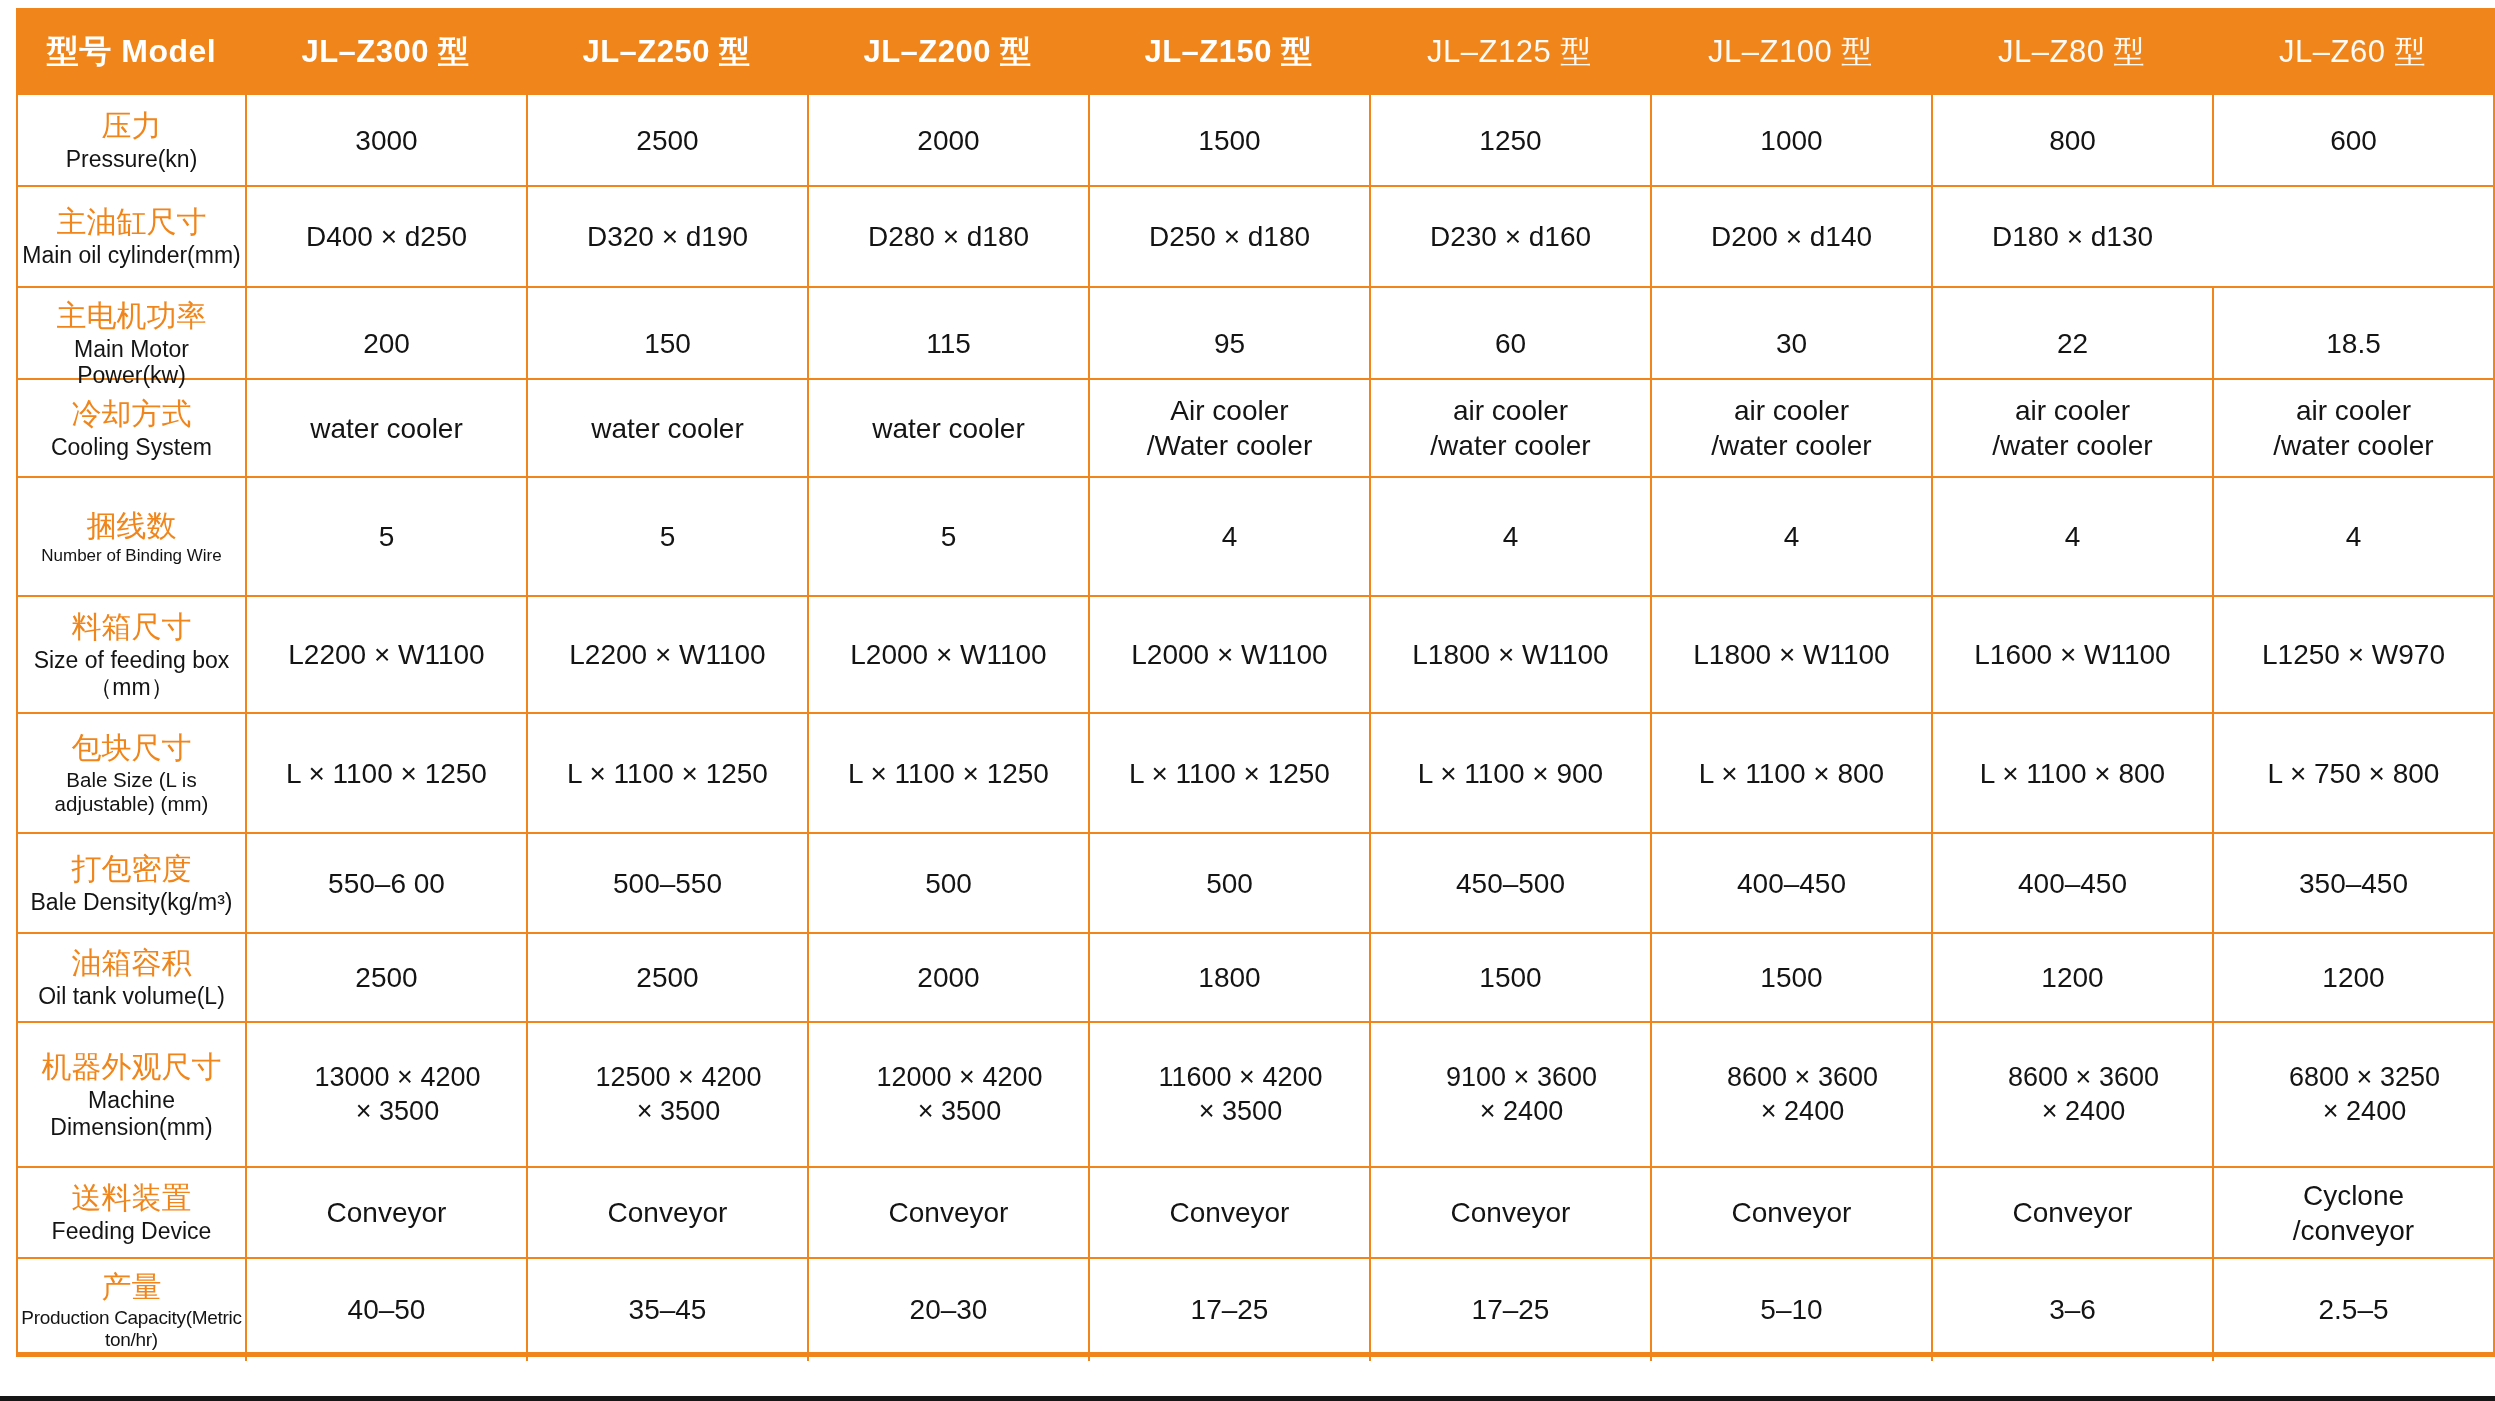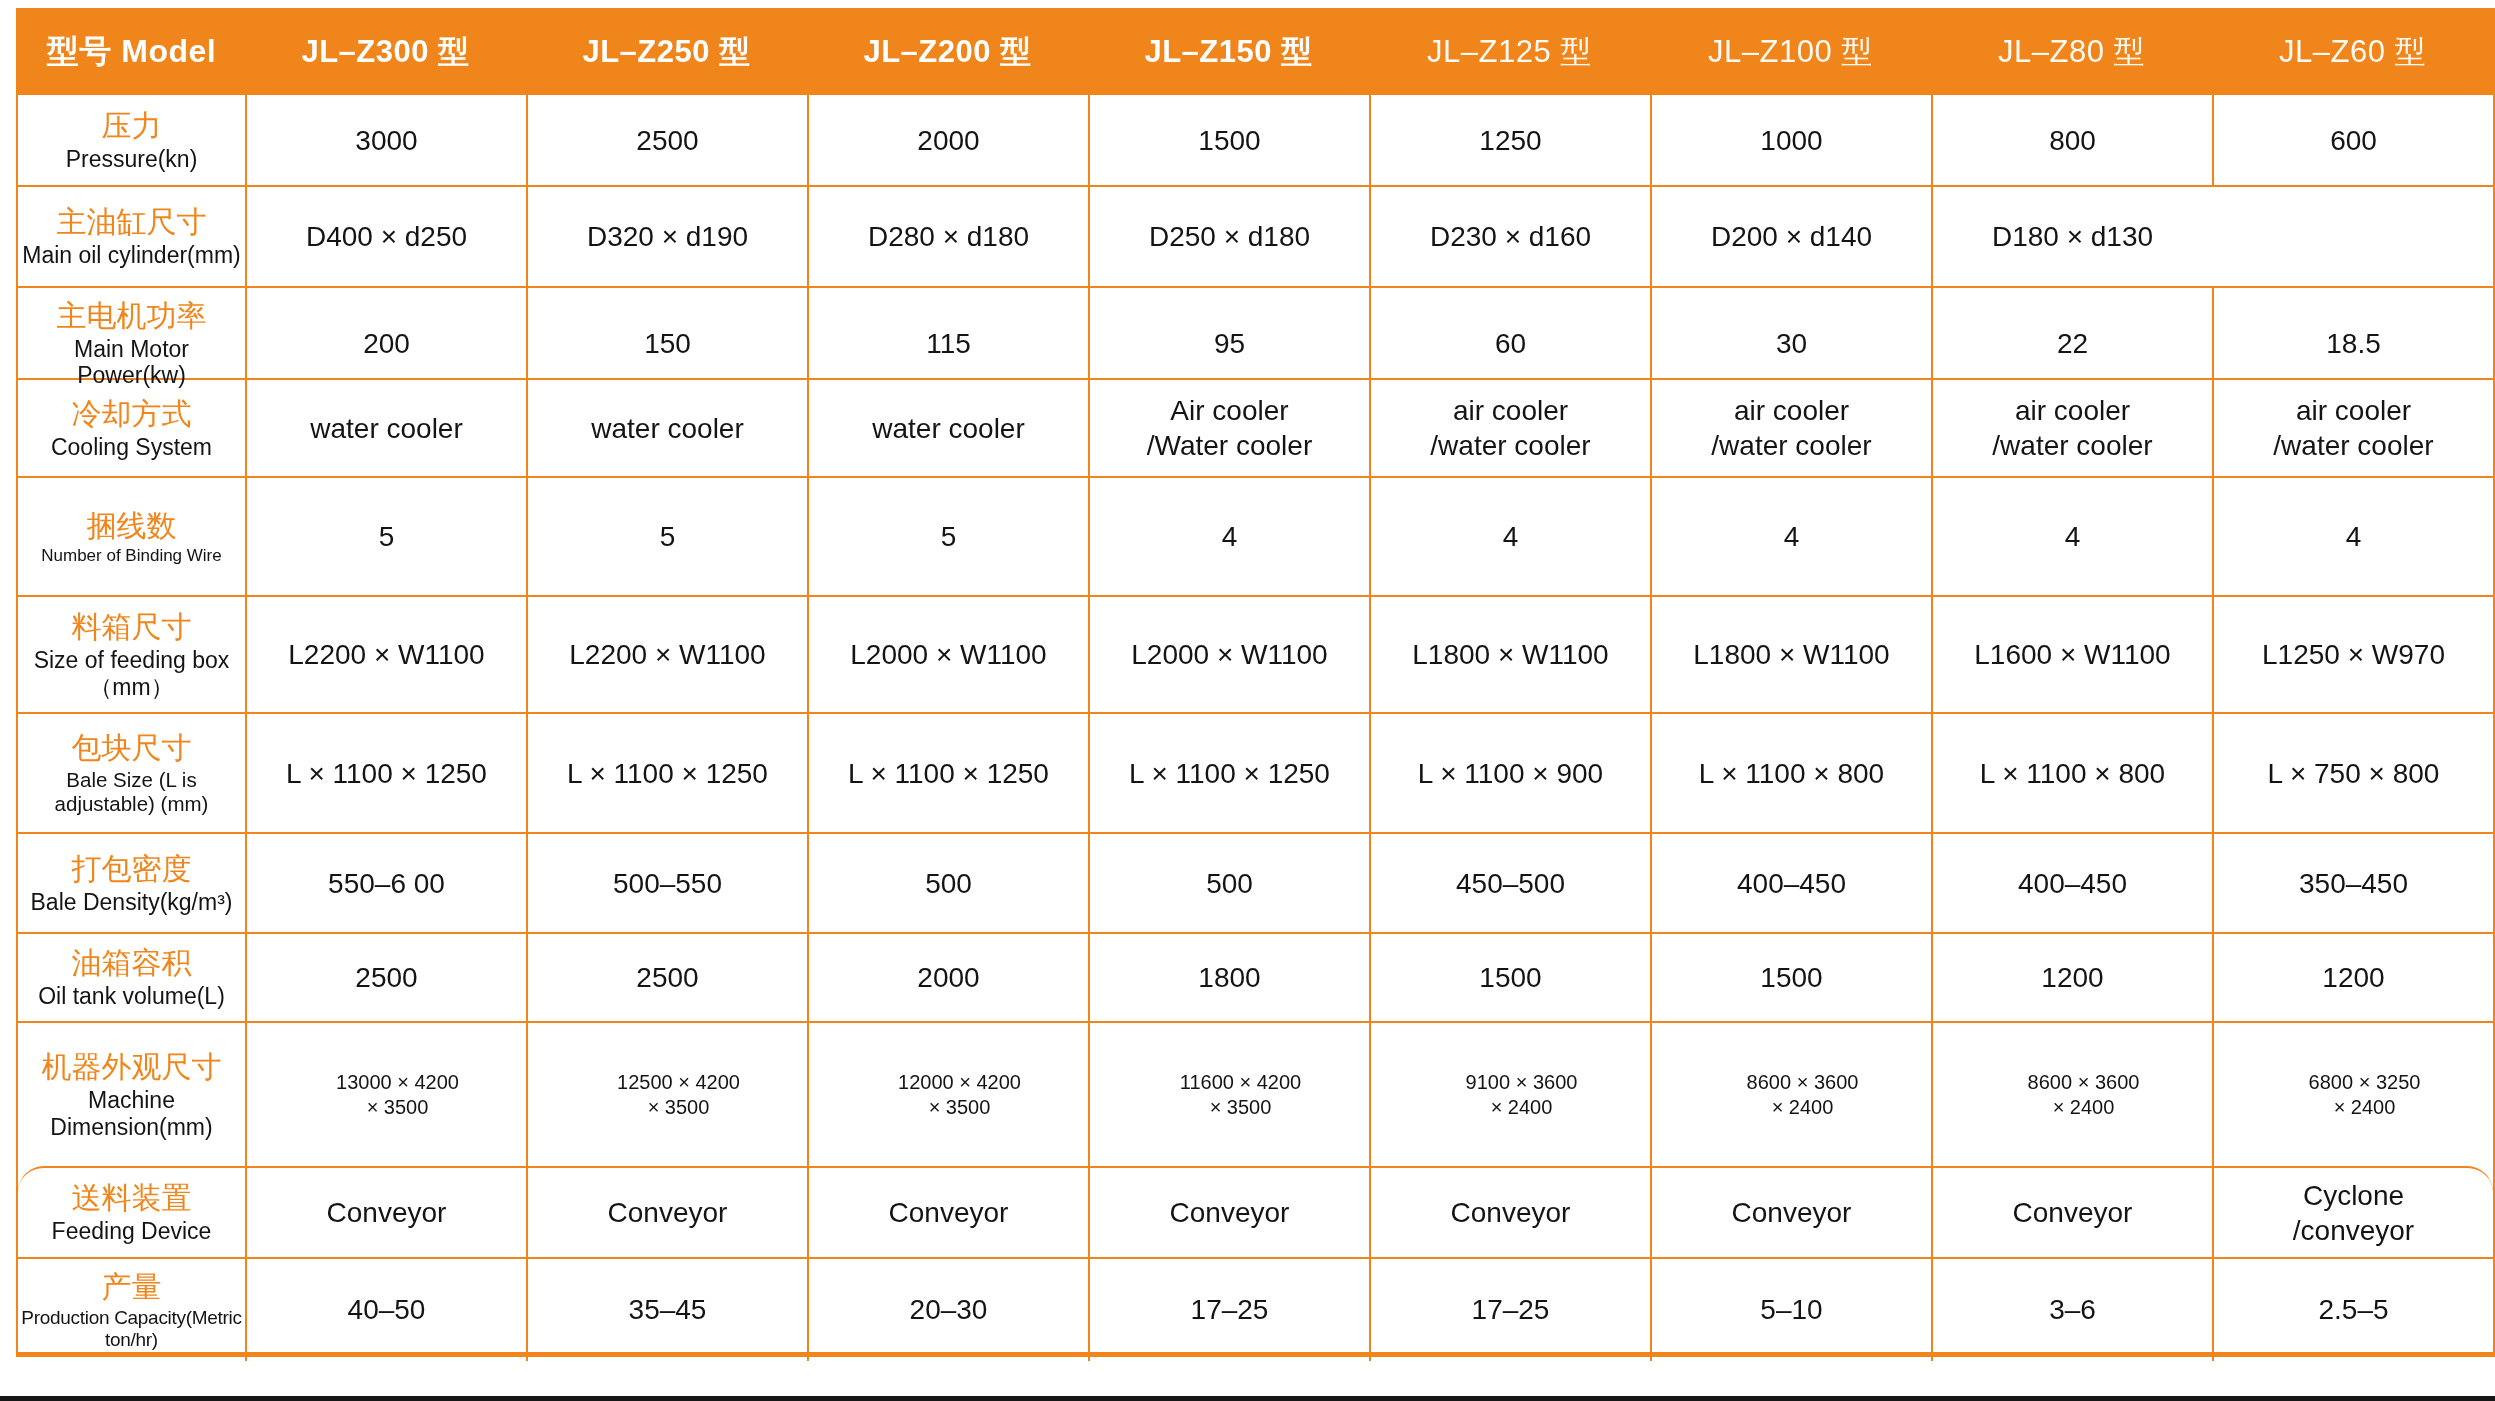--- a/index.html
+++ b/index.html
@@ -52,21 +52,21 @@
   .label-cell{
     display:flex;flex-direction:column;align-items:center;justify-content:center;
     text-align:center;padding:10px 3px;box-sizing:border-box;
   }
   .zh{color:var(--orange);font-size:30px;line-height:1.2;}
   .en{color:var(--ink);font-size:23px;line-height:1.15;white-space:pre-line;margin-top:2px;}
   
   .tr:nth-child(5) .en{font-size:17px;}
   .tr:nth-child(7) .en{font-size:20.5px;}
   .tr:nth-child(12) .en{font-size:19px;letter-spacing:-0.3px;}
-  .tr:nth-child(10) .td{font-size:20px;padding-left:26px;}
+  .tr:nth-child(10) .td{font-size:27px;padding-left:26px;}
   .bottom-bar{
     position:absolute;left:0;bottom:0;width:2495px;height:5px;background:#161616;
   }
 </style>
 </head>
 <body>
 
 <div class="sheet">
   <div class="thead">
     <div class="th label-col">型号 Model</div>
@@ -227,21 +227,21 @@
 × 3500</div>
         <div class="td">9100 × 3600
 × 2400</div>
         <div class="td">8600 × 3600
 × 2400</div>
         <div class="td">8600 × 3600
 × 2400</div>
         <div class="td">6800 × 3250
 × 2400</div>
       </div>
-      <div class="tr" style="height: 89px; border-radius: 26px;">
+      <div class="tr" style="height: 89px;">
         <div class="label-cell">
           <span class="zh">送料装置</span>
           <span class="en">Feeding Device</span>
         </div>
         <div class="td">Conveyor</div>
         <div class="td">Conveyor</div>
         <div class="td">Conveyor</div>
         <div class="td">Conveyor</div>
         <div class="td">Conveyor</div>
         <div class="td">Conveyor</div>

